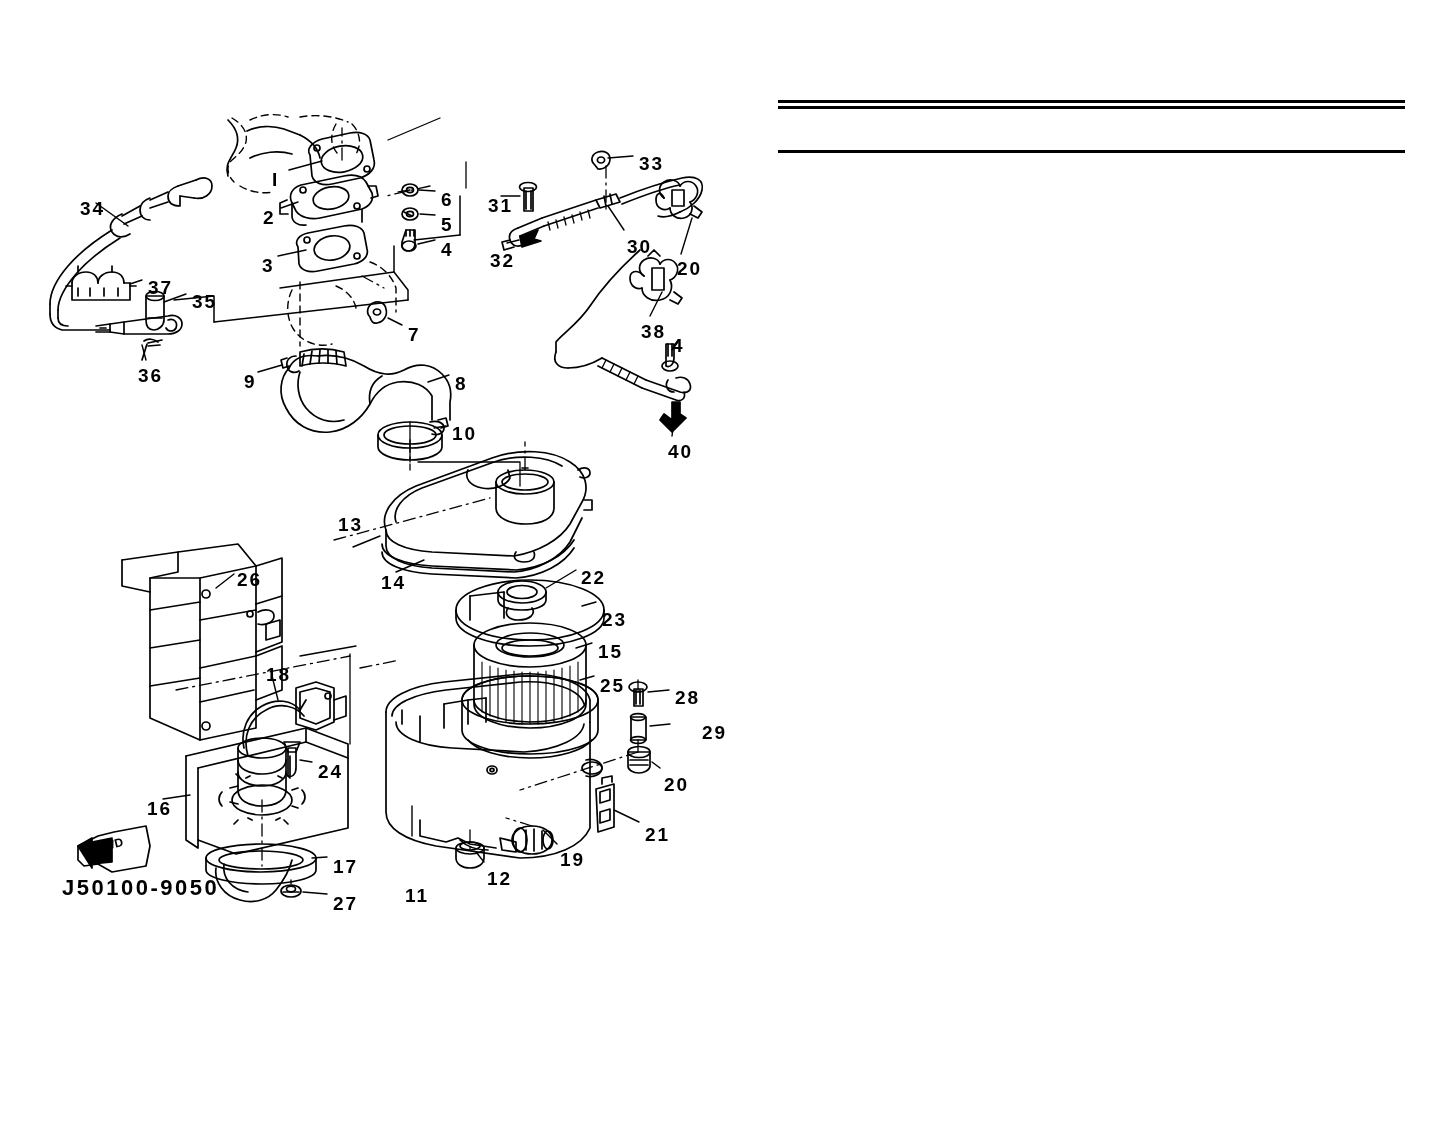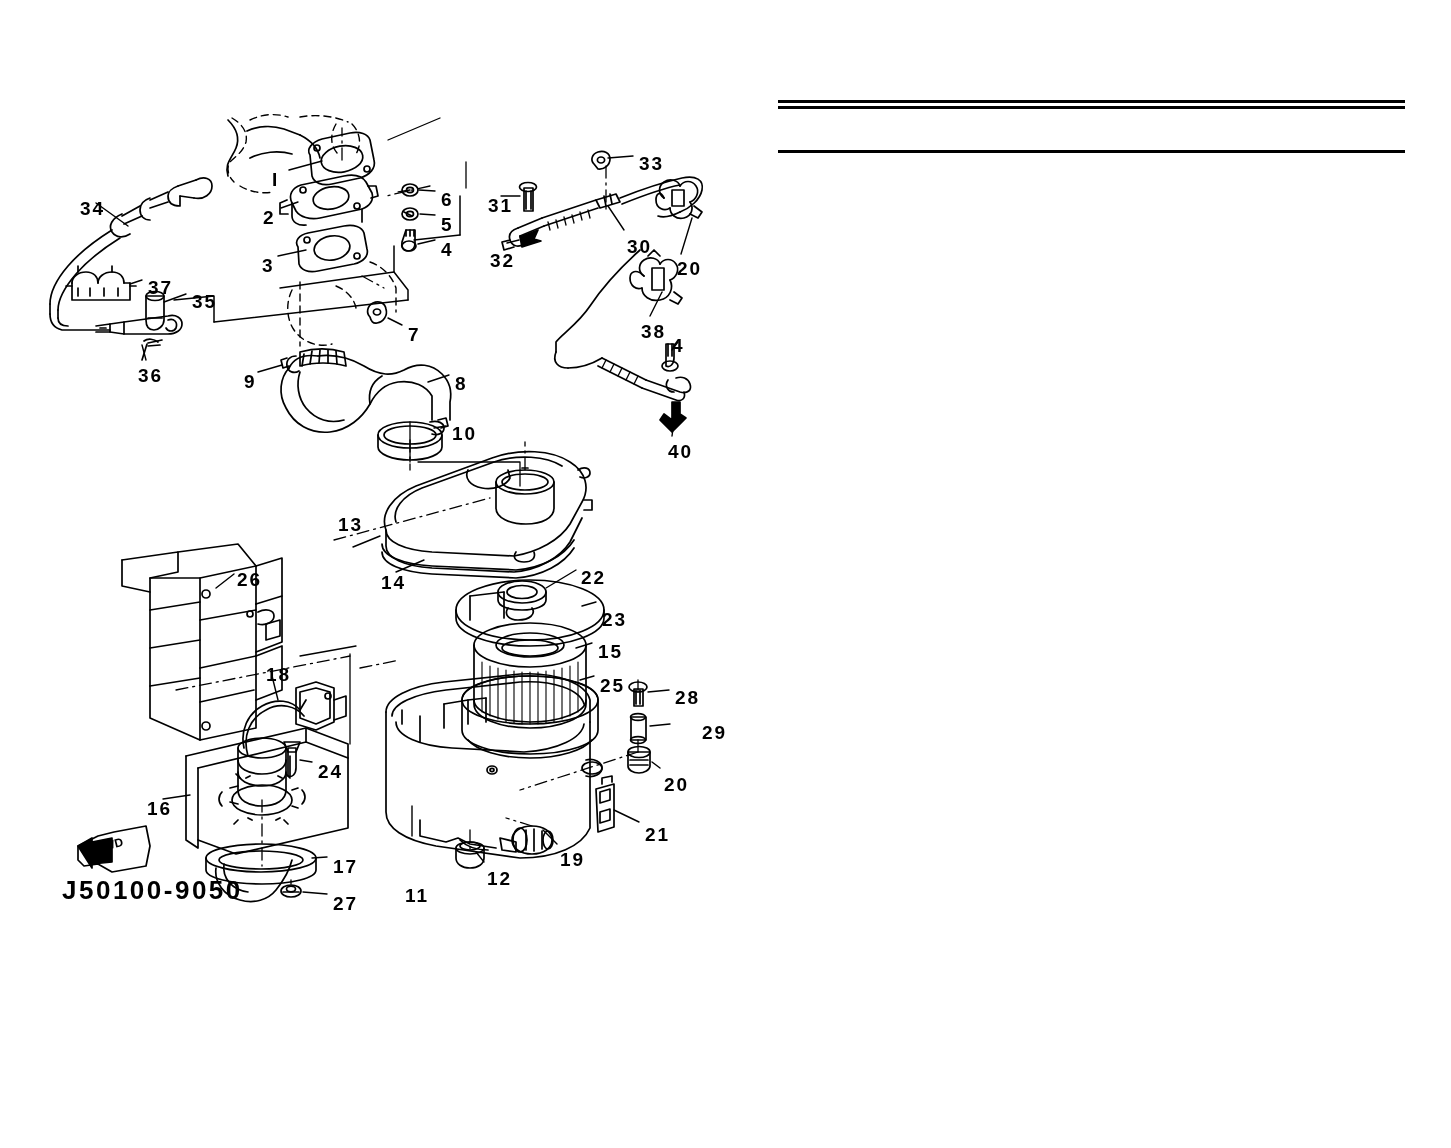--- a/index.html
+++ b/index.html
@@ -36,21 +36,21 @@
     letter-spacing: 2px;
     color: #000;
     line-height: 1;
     white-space: nowrap;
     user-select: none;
   }
   .drawing-no {
     position: absolute;
     font-family: "Liberation Sans", sans-serif;
     font-weight: bold;
-    font-size: 26px;
+    font-size: 22px;
     letter-spacing: 2.5px;
     color: #000;
     white-space: nowrap;
   }
   .fwd-label {
     position: absolute;
     font-family: "Liberation Sans", sans-serif;
     font-weight: bold;
     font-size: 12px;
     color: #000;

